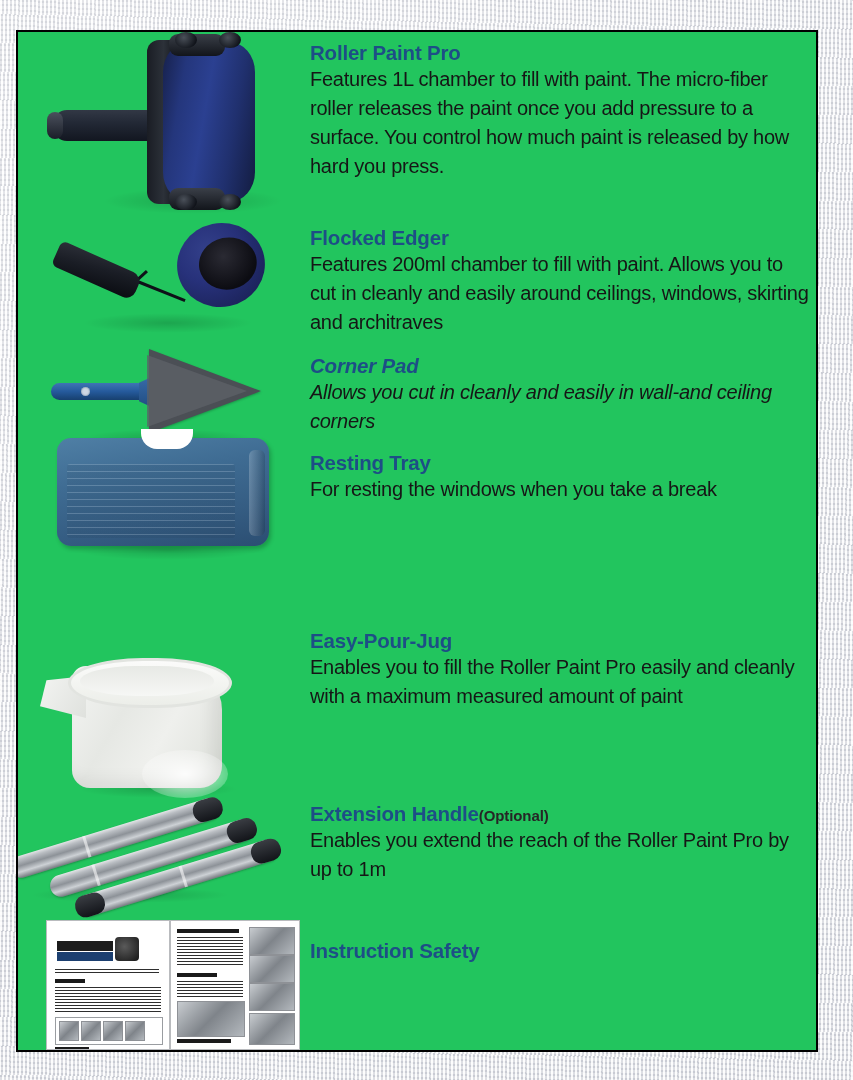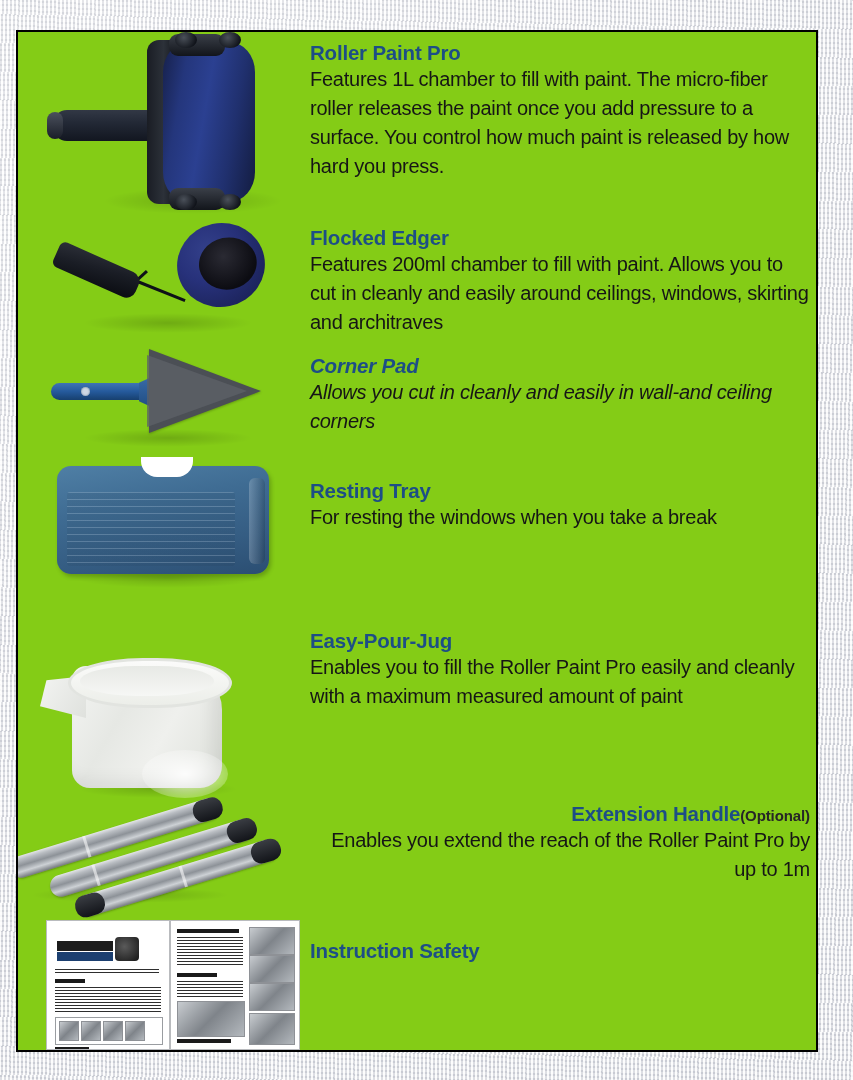--- a/index.html
+++ b/index.html
@@ -21,21 +21,21 @@
       repeating-linear-gradient(92deg, rgba(255,255,255,0.85) 0px, rgba(255,255,255,0.85) 2px, rgba(198,200,208,0.45) 2px, rgba(198,200,208,0.45) 4px),
       repeating-linear-gradient(3deg, rgba(255,255,255,0.65) 0px, rgba(255,255,255,0.65) 3px, rgba(190,193,202,0.40) 3px, rgba(190,193,202,0.40) 5px),
       radial-gradient(circle at 18% 12%, #ffffff 0%, #dcdee4 60%, #cfd2da 100%);
   }
 
   
   #sheet {
     position: absolute;
     left: 16px; top: 30px;
     width: 802px; height: 1022px;
-    background: #84cc16;
+    background: #22c55e;
     border: 2px solid #000000;
     box-sizing: border-box;
     overflow: hidden;
   }
 
   .row {
     position: absolute;
     left: 0; right: 0;
   }
 
@@ -364,21 +364,21 @@
         <div class="corner-pad-tri"></div>
         <div class="corner-pad-tri2"></div>
       </div>
     </div>
     <div class="textcol" style="top:6px;">
       <div class="heading">Corner Pad</div>
       <div class="body">Allows you cut in cleanly and easily in wall-and ceiling corners</div>
     </div>
   </div>
 
-  <div class="row" style="top:428px;height:140px;">
+  <div class="row" style="top:400px;height:140px;">
     <div class="imgcol" style="top:0;height:140px;">
       <div class="tray-wrap">
         <div class="softshadow" style="left:30px;top:108px;width:190px;height:20px;"></div>
         <div class="tray-body">
           <div class="tray-ribs"></div>
           <div class="tray-lip"></div>
           <div class="tray-notch"></div>
         </div>
       </div>
     </div>
@@ -418,21 +418,21 @@
           <div class="cap"></div>
           <div class="seam" style="left:46px;"></div>
         </div>
         <div class="pole p3">
           <div class="cap"></div>
           <div class="cap left"></div>
           <div class="seam" style="left:108px;"></div>
         </div>
       </div>
     </div>
-    <div class="textcol" style="top:6px;text-align:right;">
+    <div class="textcol" style="top:6px;">
       <div class="heading">
         <span>Extension Handle</span><span class="optional">(Optional)</span>
       </div>
       <div class="body">Enables you extend the reach of the Roller Paint Pro by up to 1m</div>
     </div>
   </div>
 
   <div class="row" style="top:888px;height:134px;">
     <div class="imgcol" style="top:0;height:134px;">
       <div class="manual-wrap">

